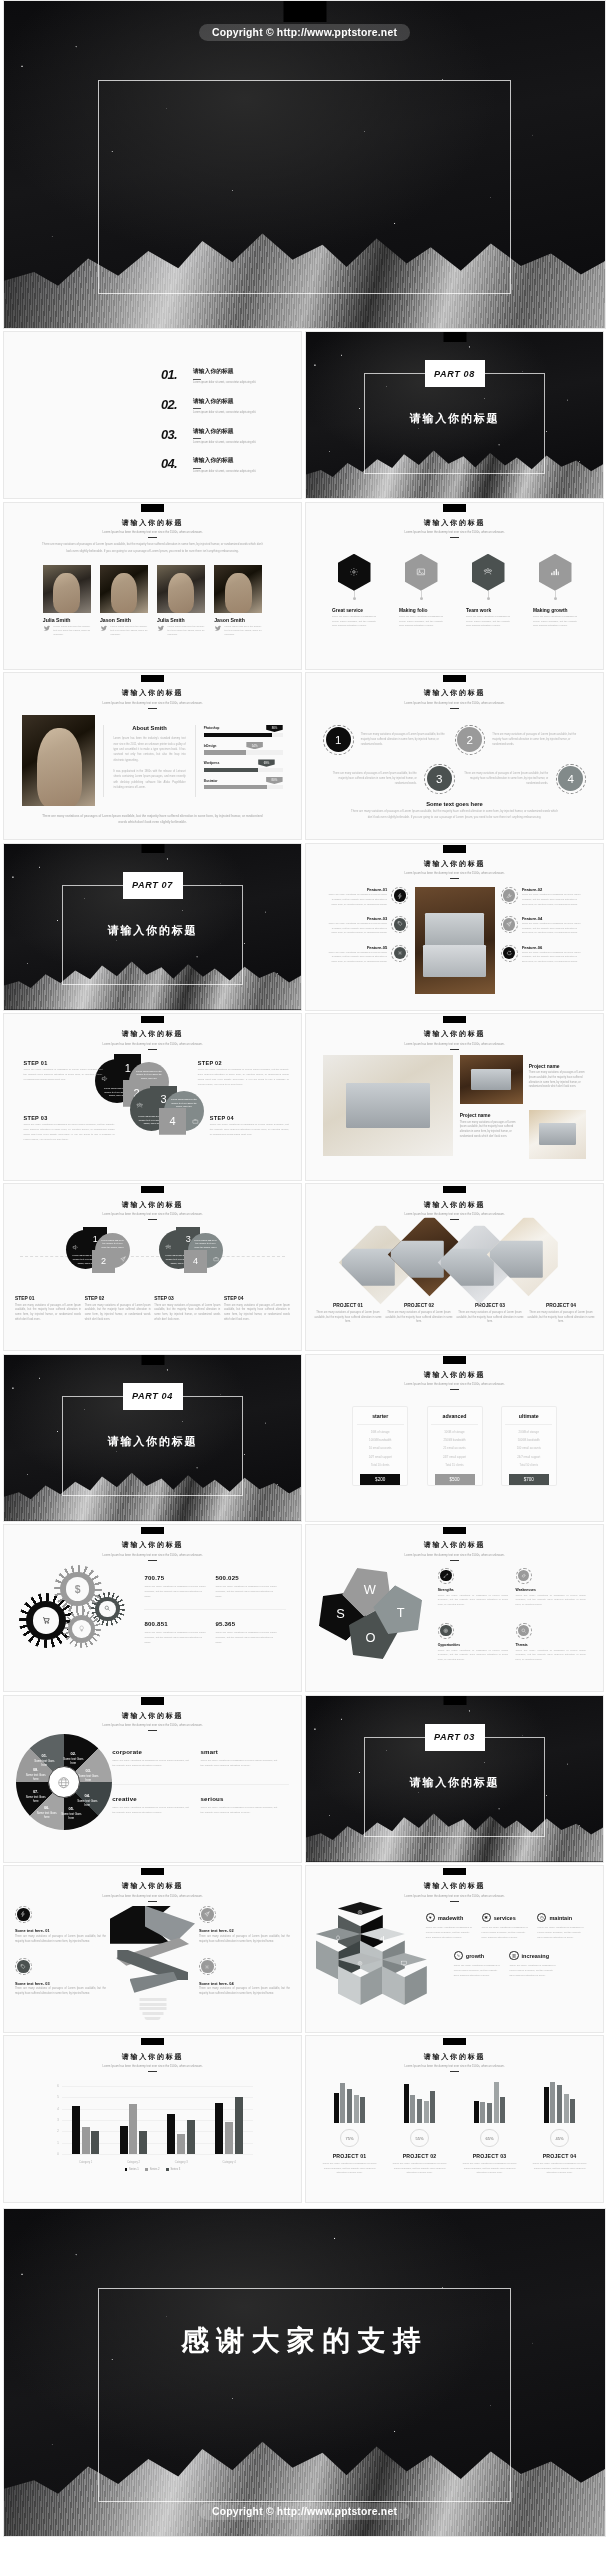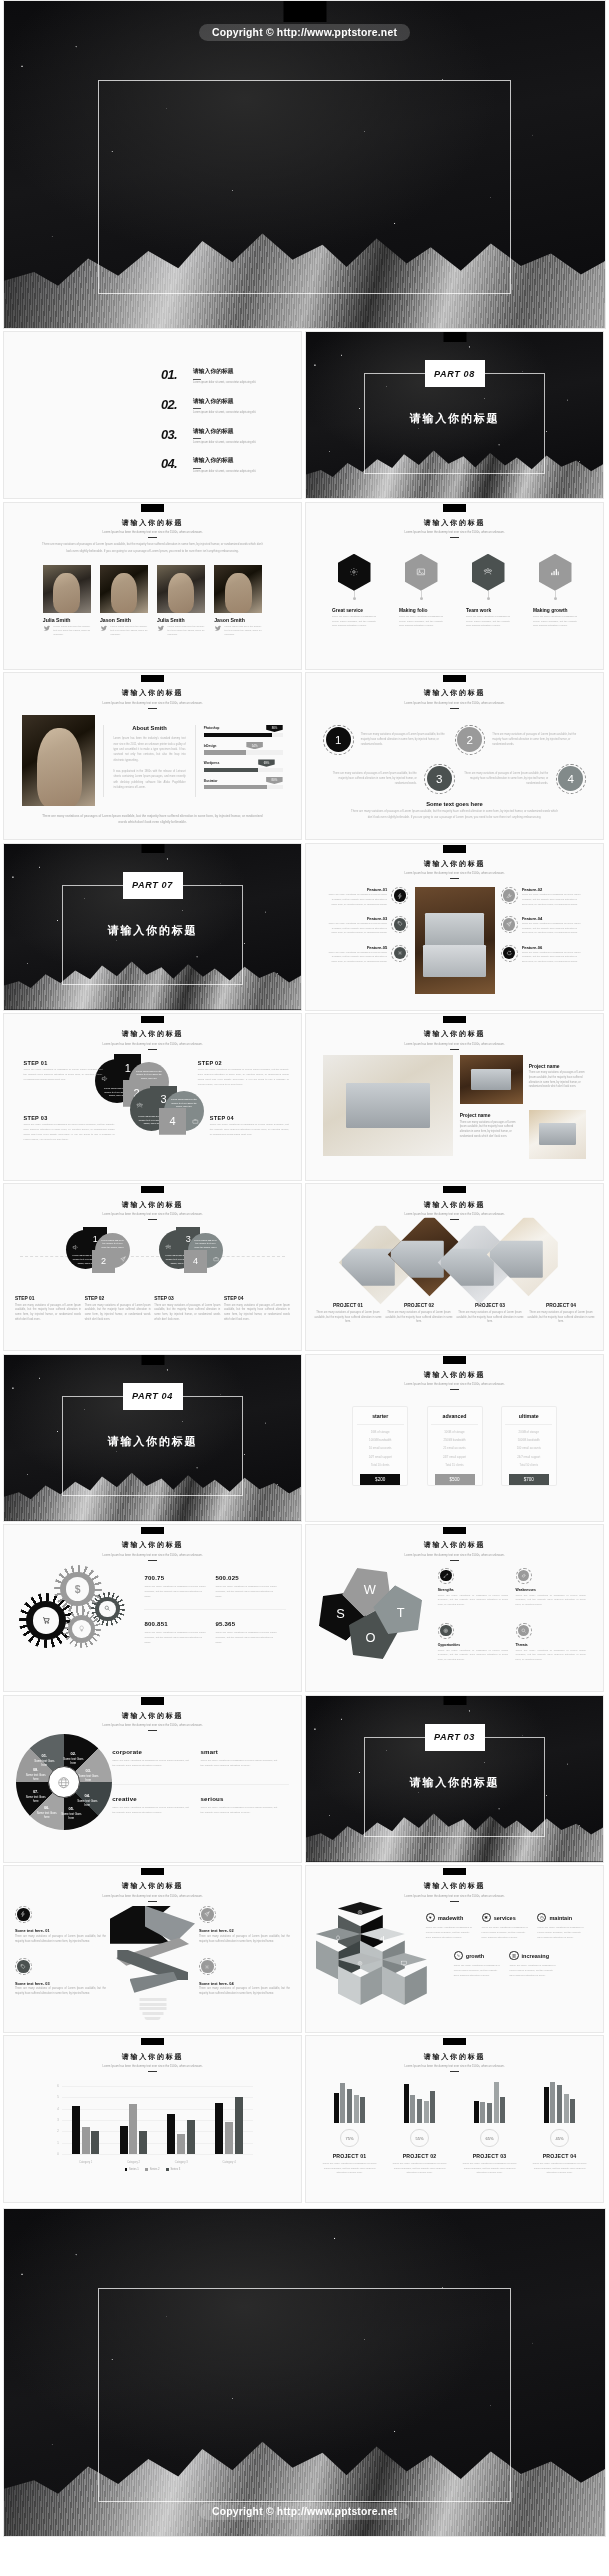--- a/index.html
+++ b/index.html
@@ -1520,20 +1520,21 @@
     </div>
   </div>
 </div>
 
 </div>
 
 <div class="slide wide dark" style="margin-top:2.4px">
   <div class="star-bg"></div>
   <div class="mountain"></div>
   <div class="title-frame"></div>
+  <div class="end-title">感谢大家的支持</div>
   <div class="rule" style="margin-top:155px"></div>
   <div class="sub-row">
     <span>/</span>
     <span>简约完整</span>
     <span>/</span>
     <span>述职报告</span>
     <span>/</span>
     <span>计划总结</span>
     <span>/</span>
     <span>商业计划</span>

